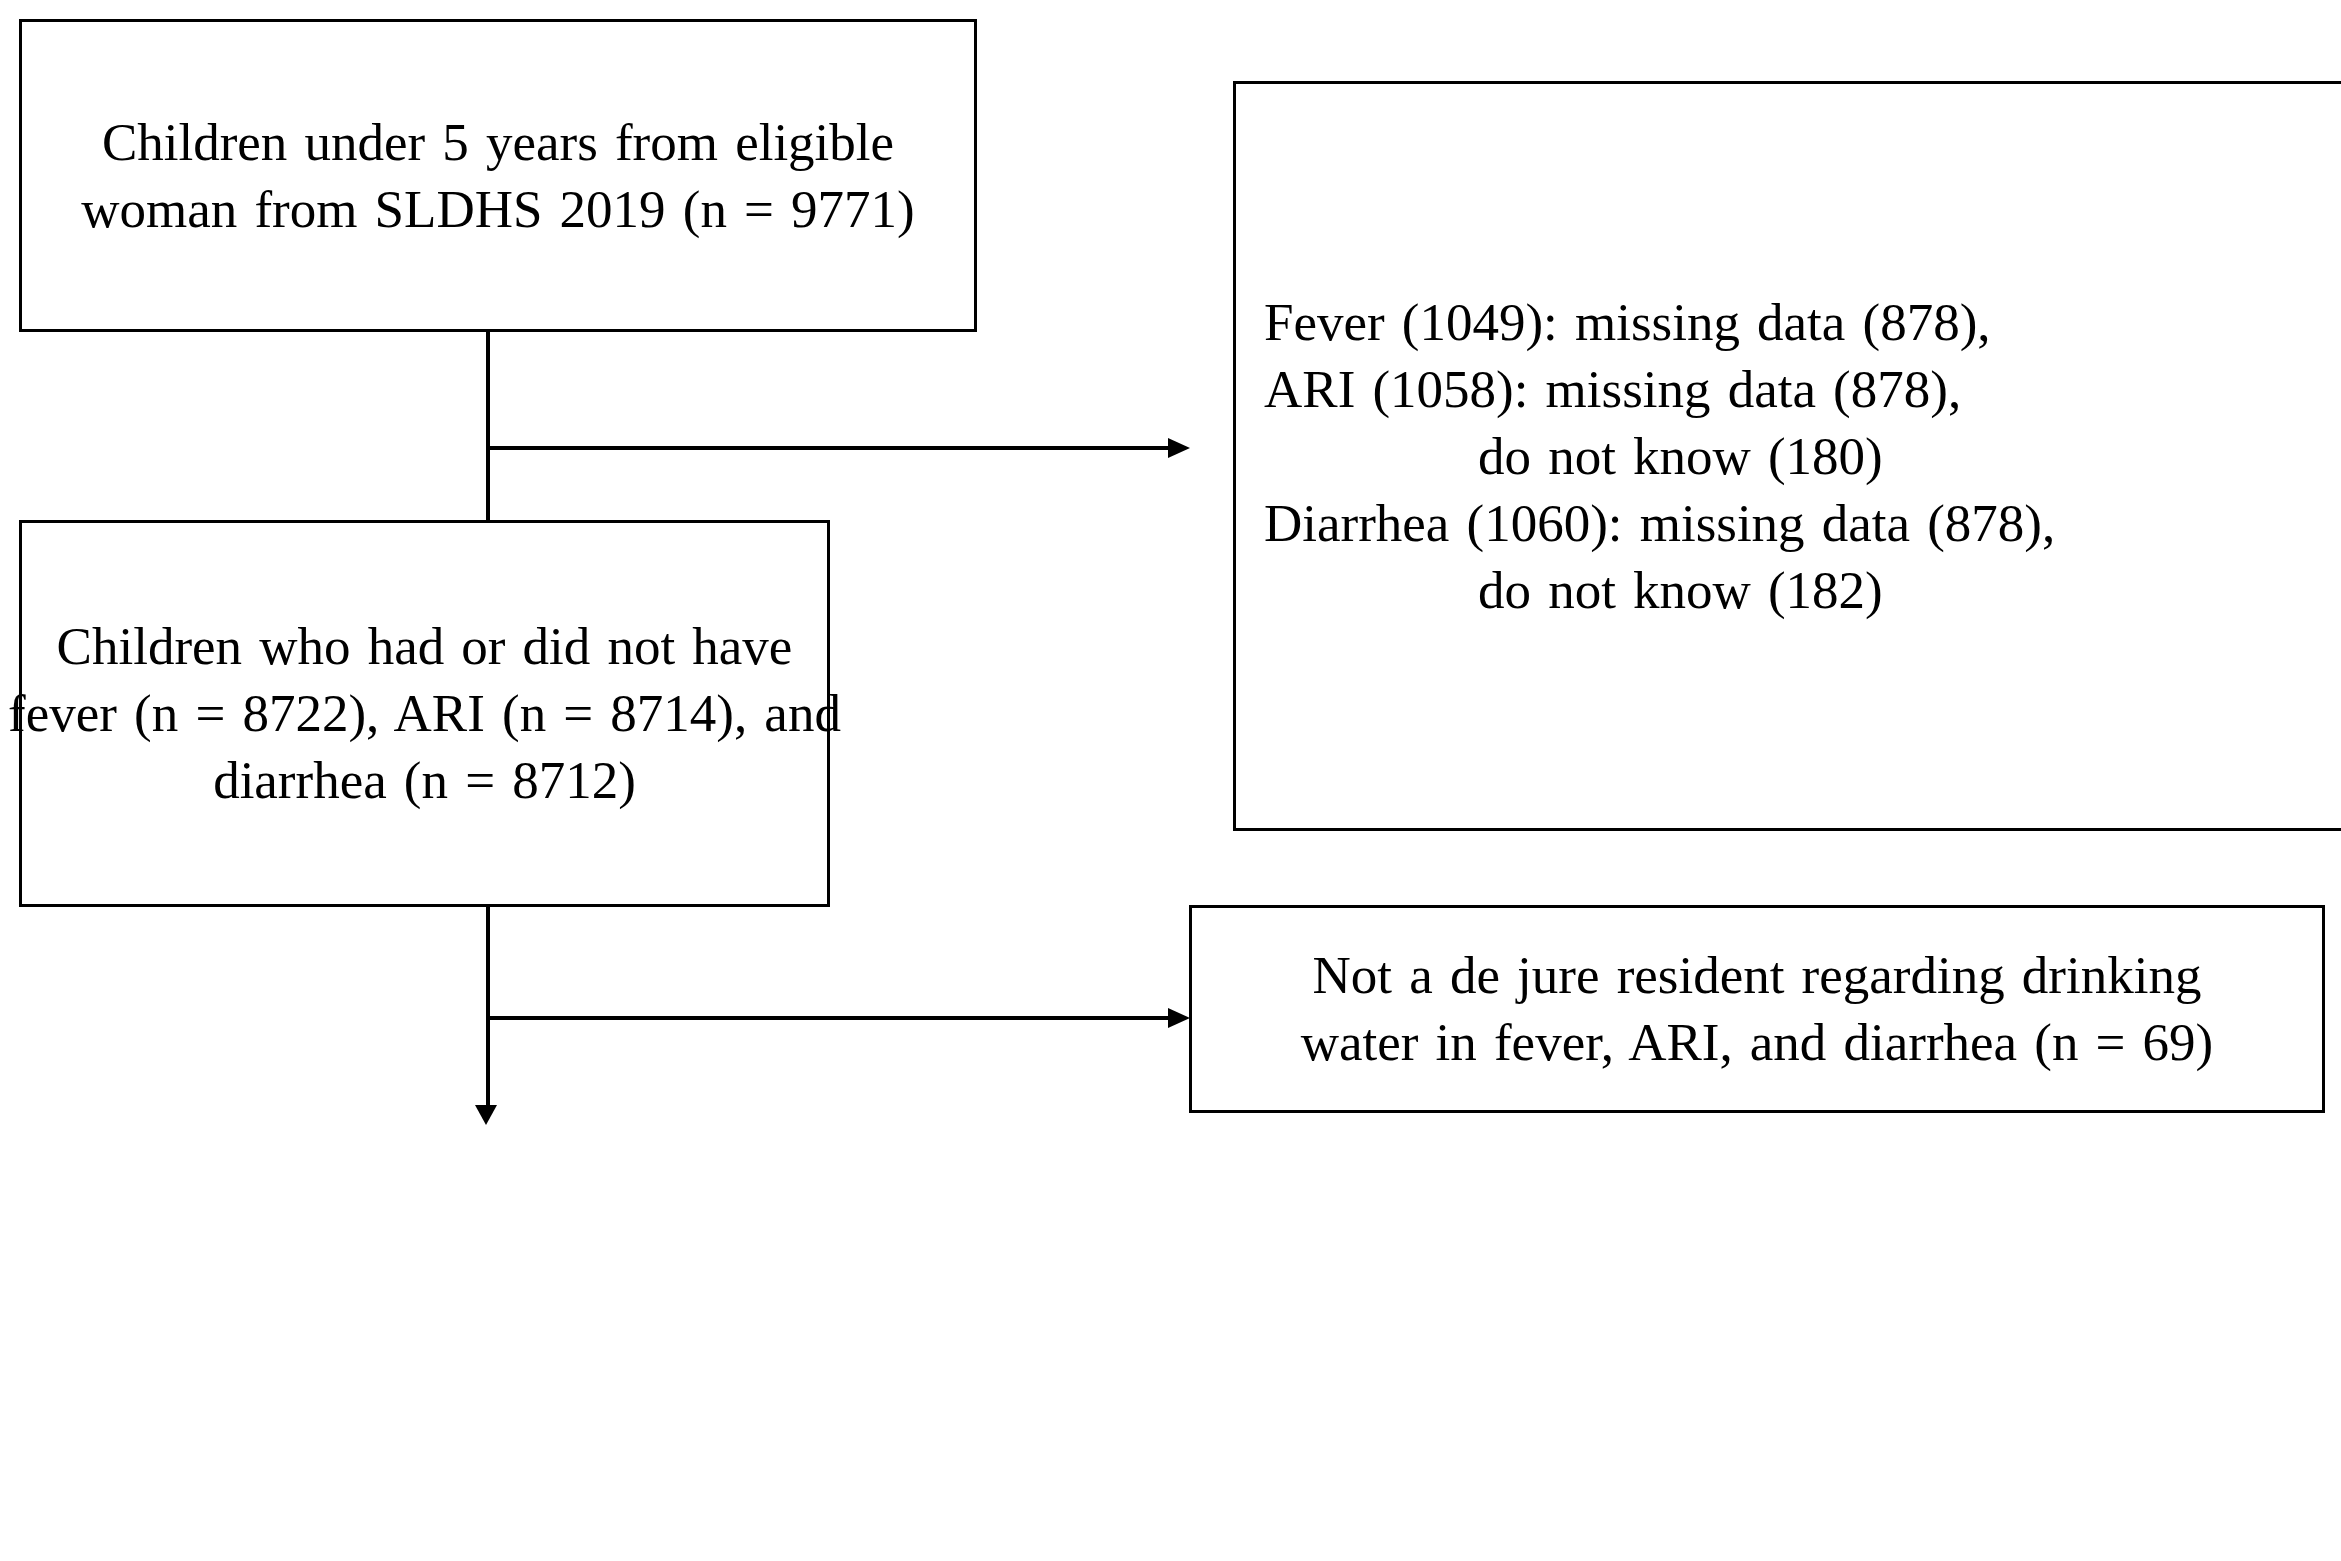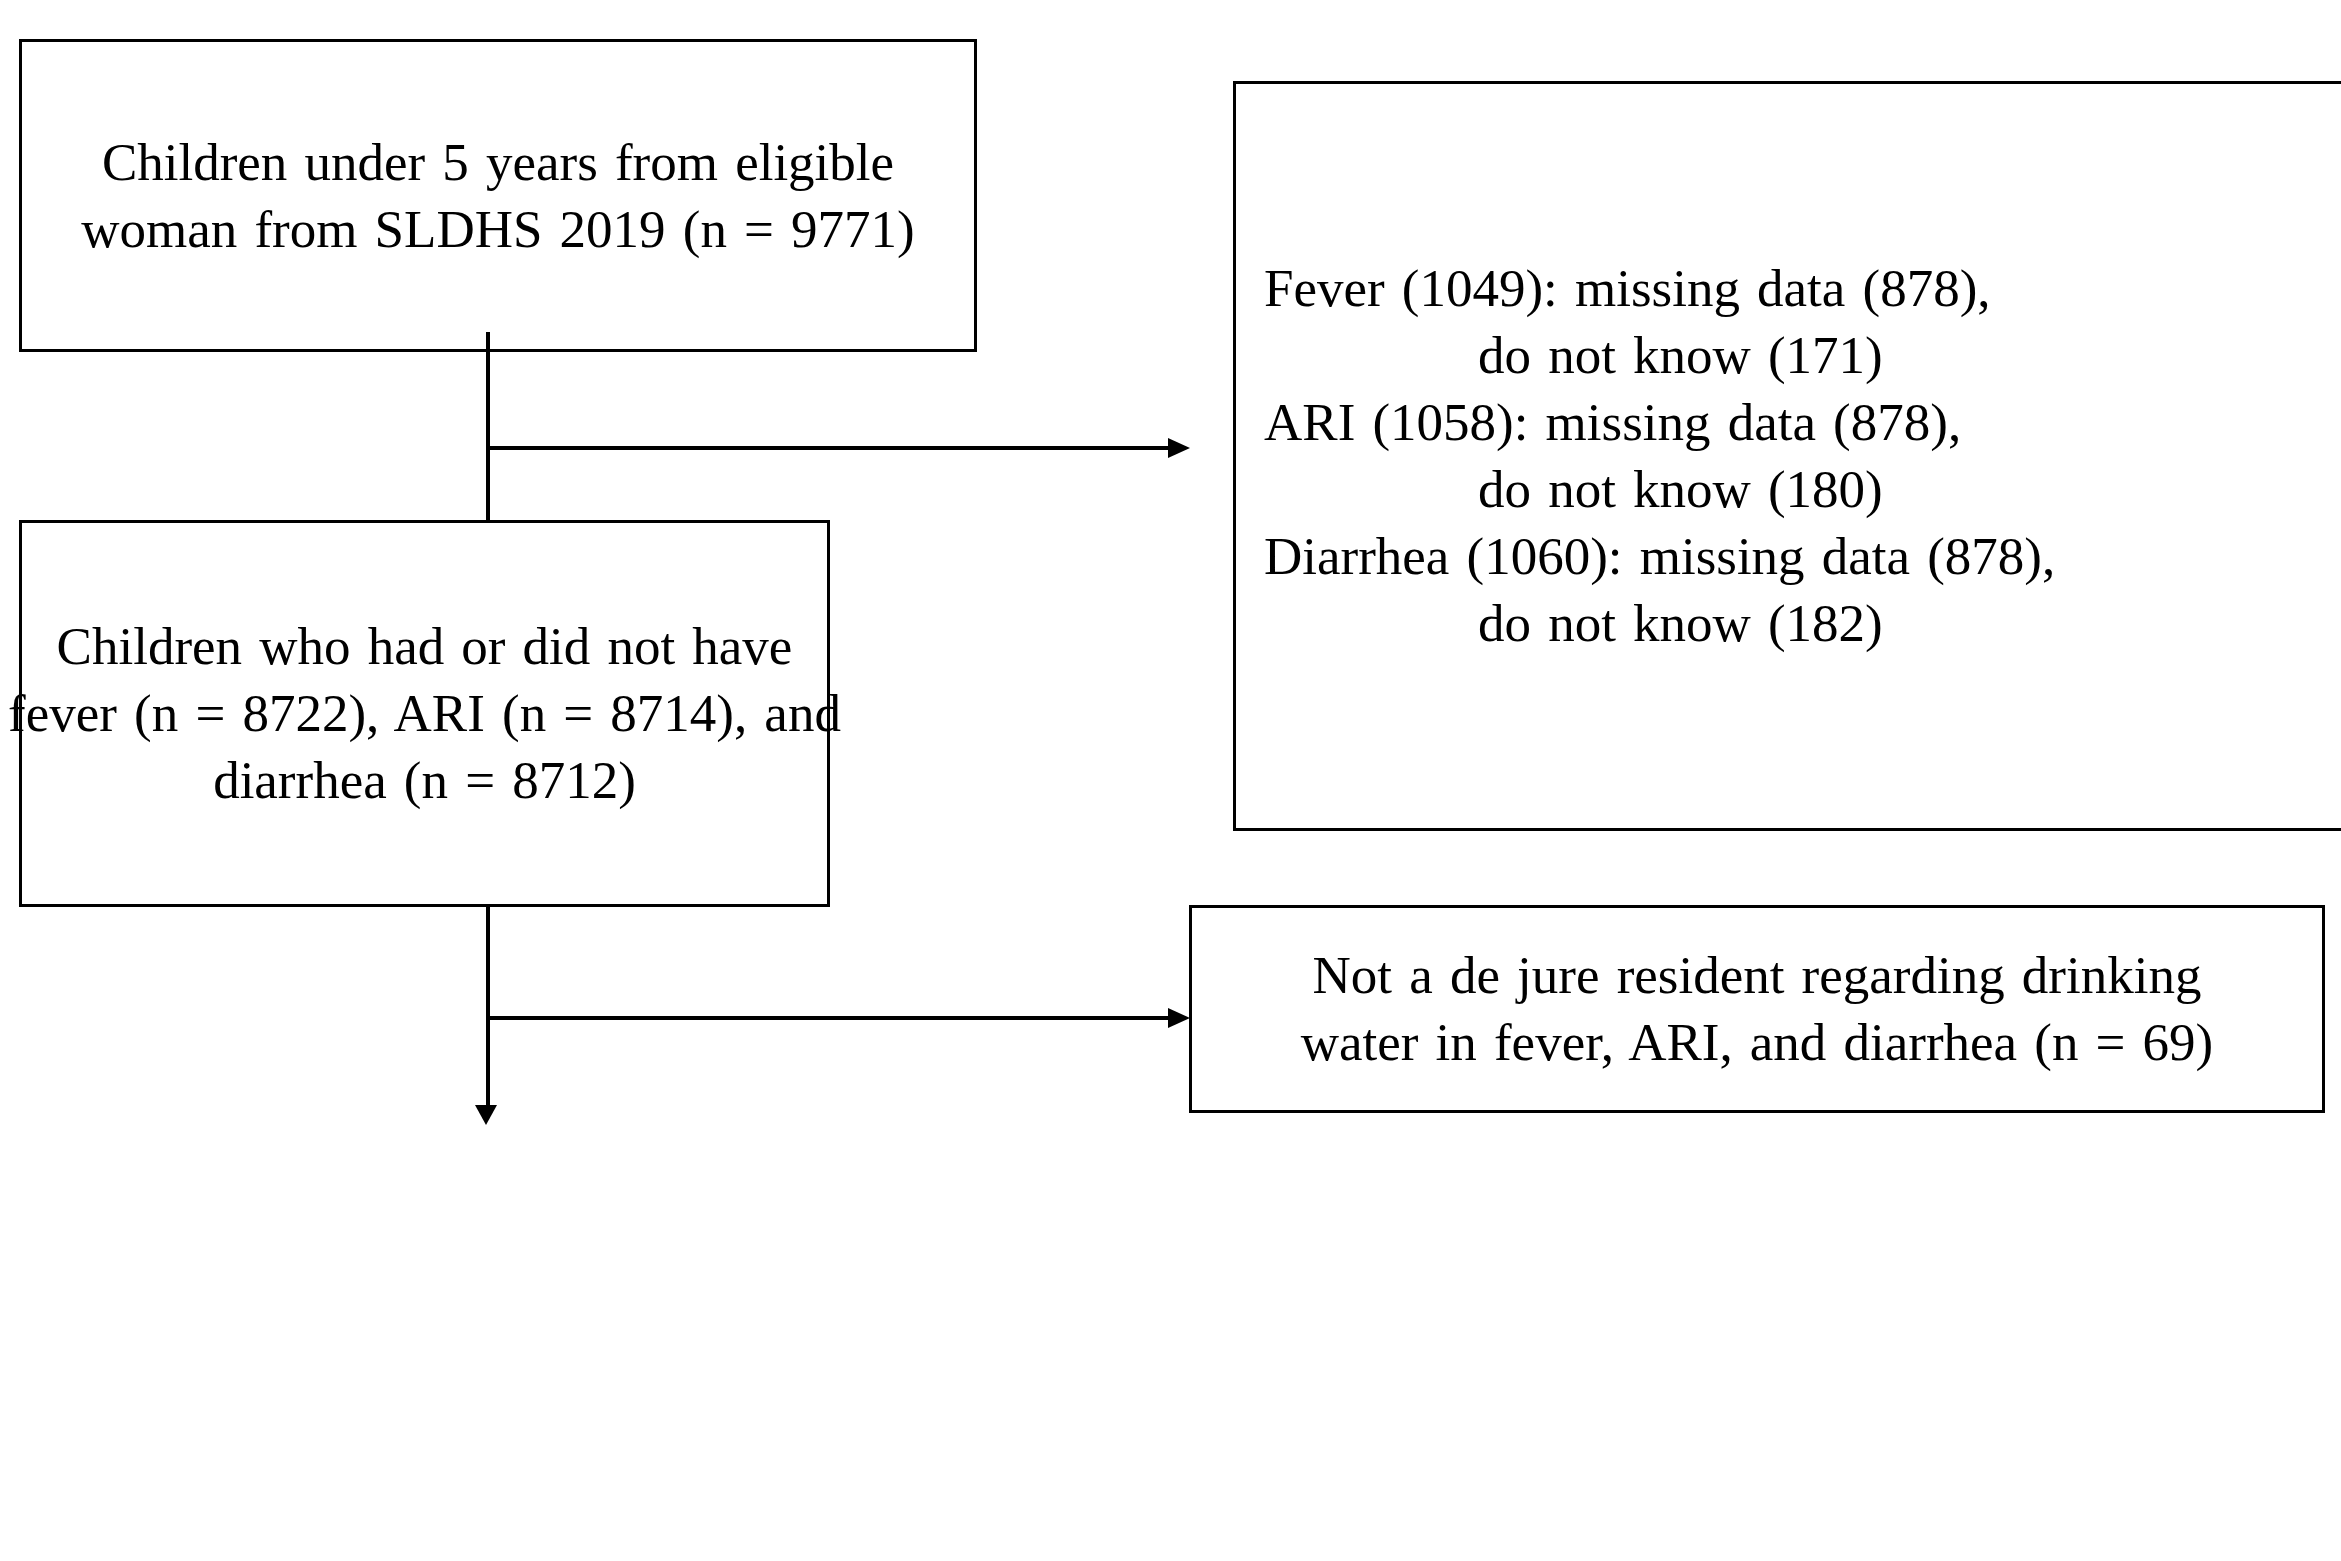--- a/index.html
+++ b/index.html
@@ -23,21 +23,21 @@
   }
   .box-text {
     font-size: 53px;
     line-height: 67px;
     word-spacing: 3.9px;
   }
   .center { text-align: center; }
   .tline { white-space: nowrap; }
 
   
-  #box-source   { left: 19px;   top: 19px;   width: 958px; height: 313px; margin-top: 20px; }
+  #box-source   { left: 19px;   top: 19px;   width: 958px; height: 313px; }
   #box-missing  { left: 1233px; top: 81px;  width: 1138px; height: 750px;
                   justify-content: flex-start; padding-left: 28px; }
   #box-eligible { left: 19px;   top: 520px;  width: 811px; height: 387px; }
   #box-jure     { left: 1189px; top: 905px; width: 1136px; height: 208px; }
   #box-final    { left: 19px;   top: 1123px; width: 999px; height: 413px; }
 
   #box-missing .sub { padding-left: 214px; }
 
   
   .vline, .hline { position: absolute; background: #000000; }
@@ -71,21 +71,20 @@
   <div class="box" id="box-source">
     <div class="box-text center">
       <div class="tline">Children under 5 years from eligible</div>
       <div class="tline">woman from SLDHS 2019 (n = 9771)</div>
     </div>
   </div>
 
   <div class="box" id="box-missing">
     <div class="box-text">
       <div class="tline main">Fever (1049): missing data (878),</div>
-      <div class="tline sub">do not know (171)</div>
       <div class="tline main">ARI (1058): missing data (878),</div>
       <div class="tline sub">do not know (180)</div>
       <div class="tline main">Diarrhea (1060): missing data (878),</div>
       <div class="tline sub">do not know (182)</div>
     </div>
   </div>
 
   <div class="box" id="box-eligible">
     <div class="box-text center">
       <div class="tline">Children who had or did not have</div>

